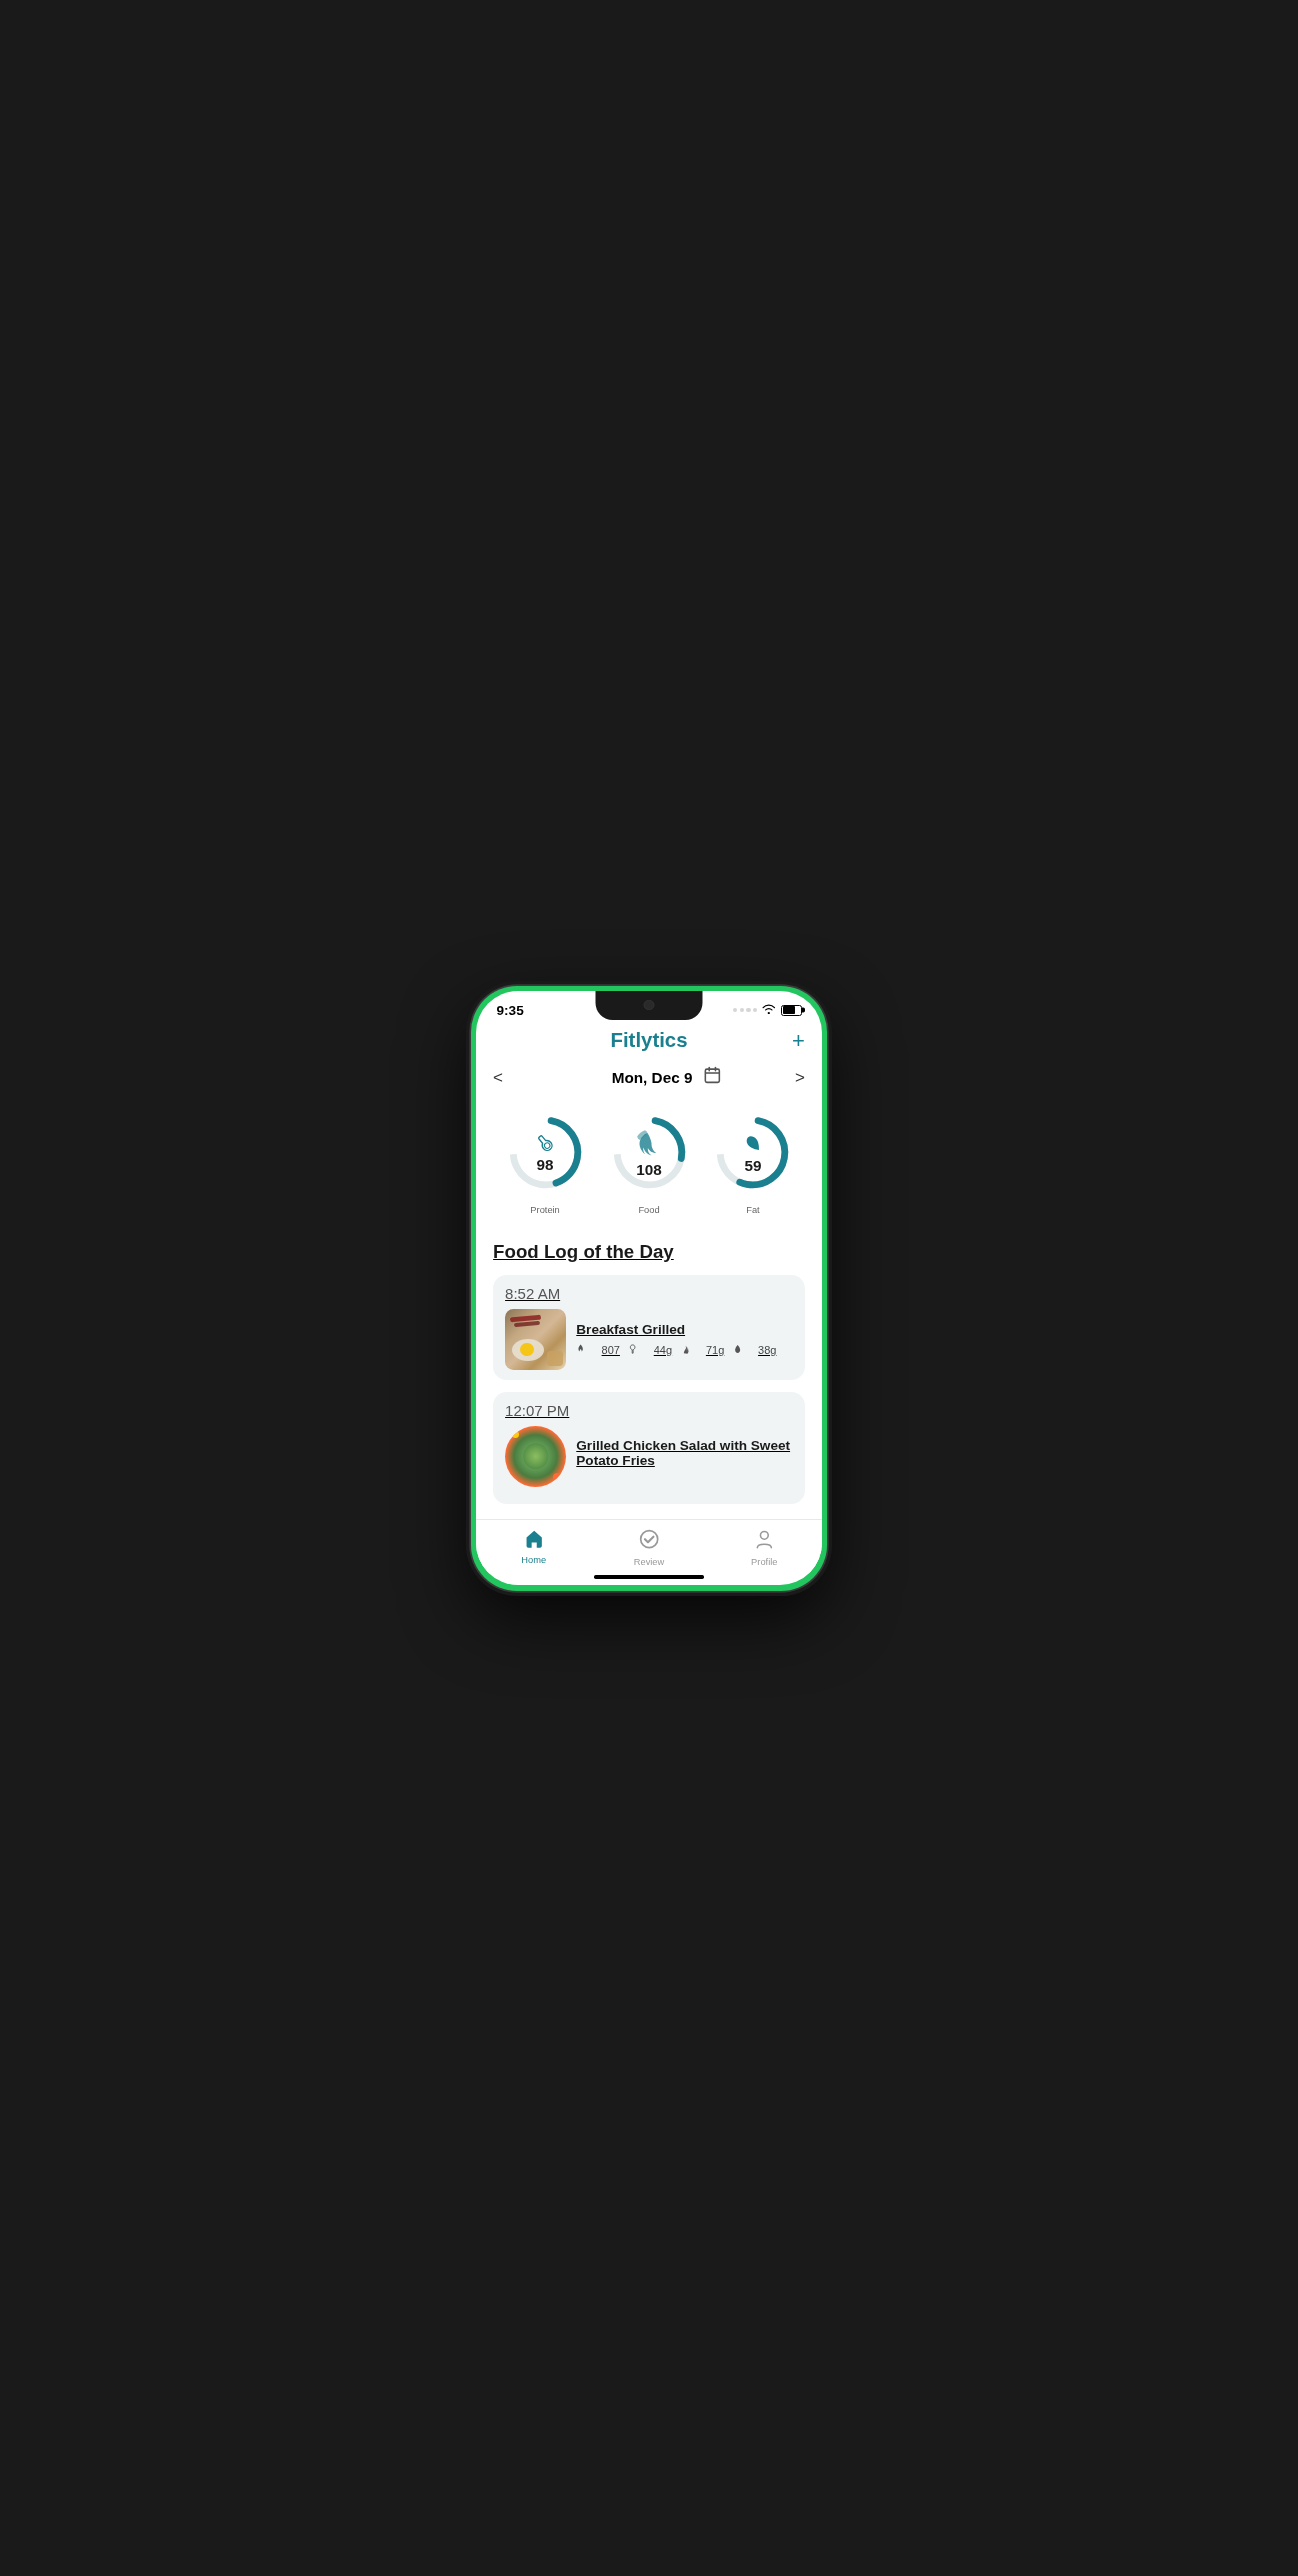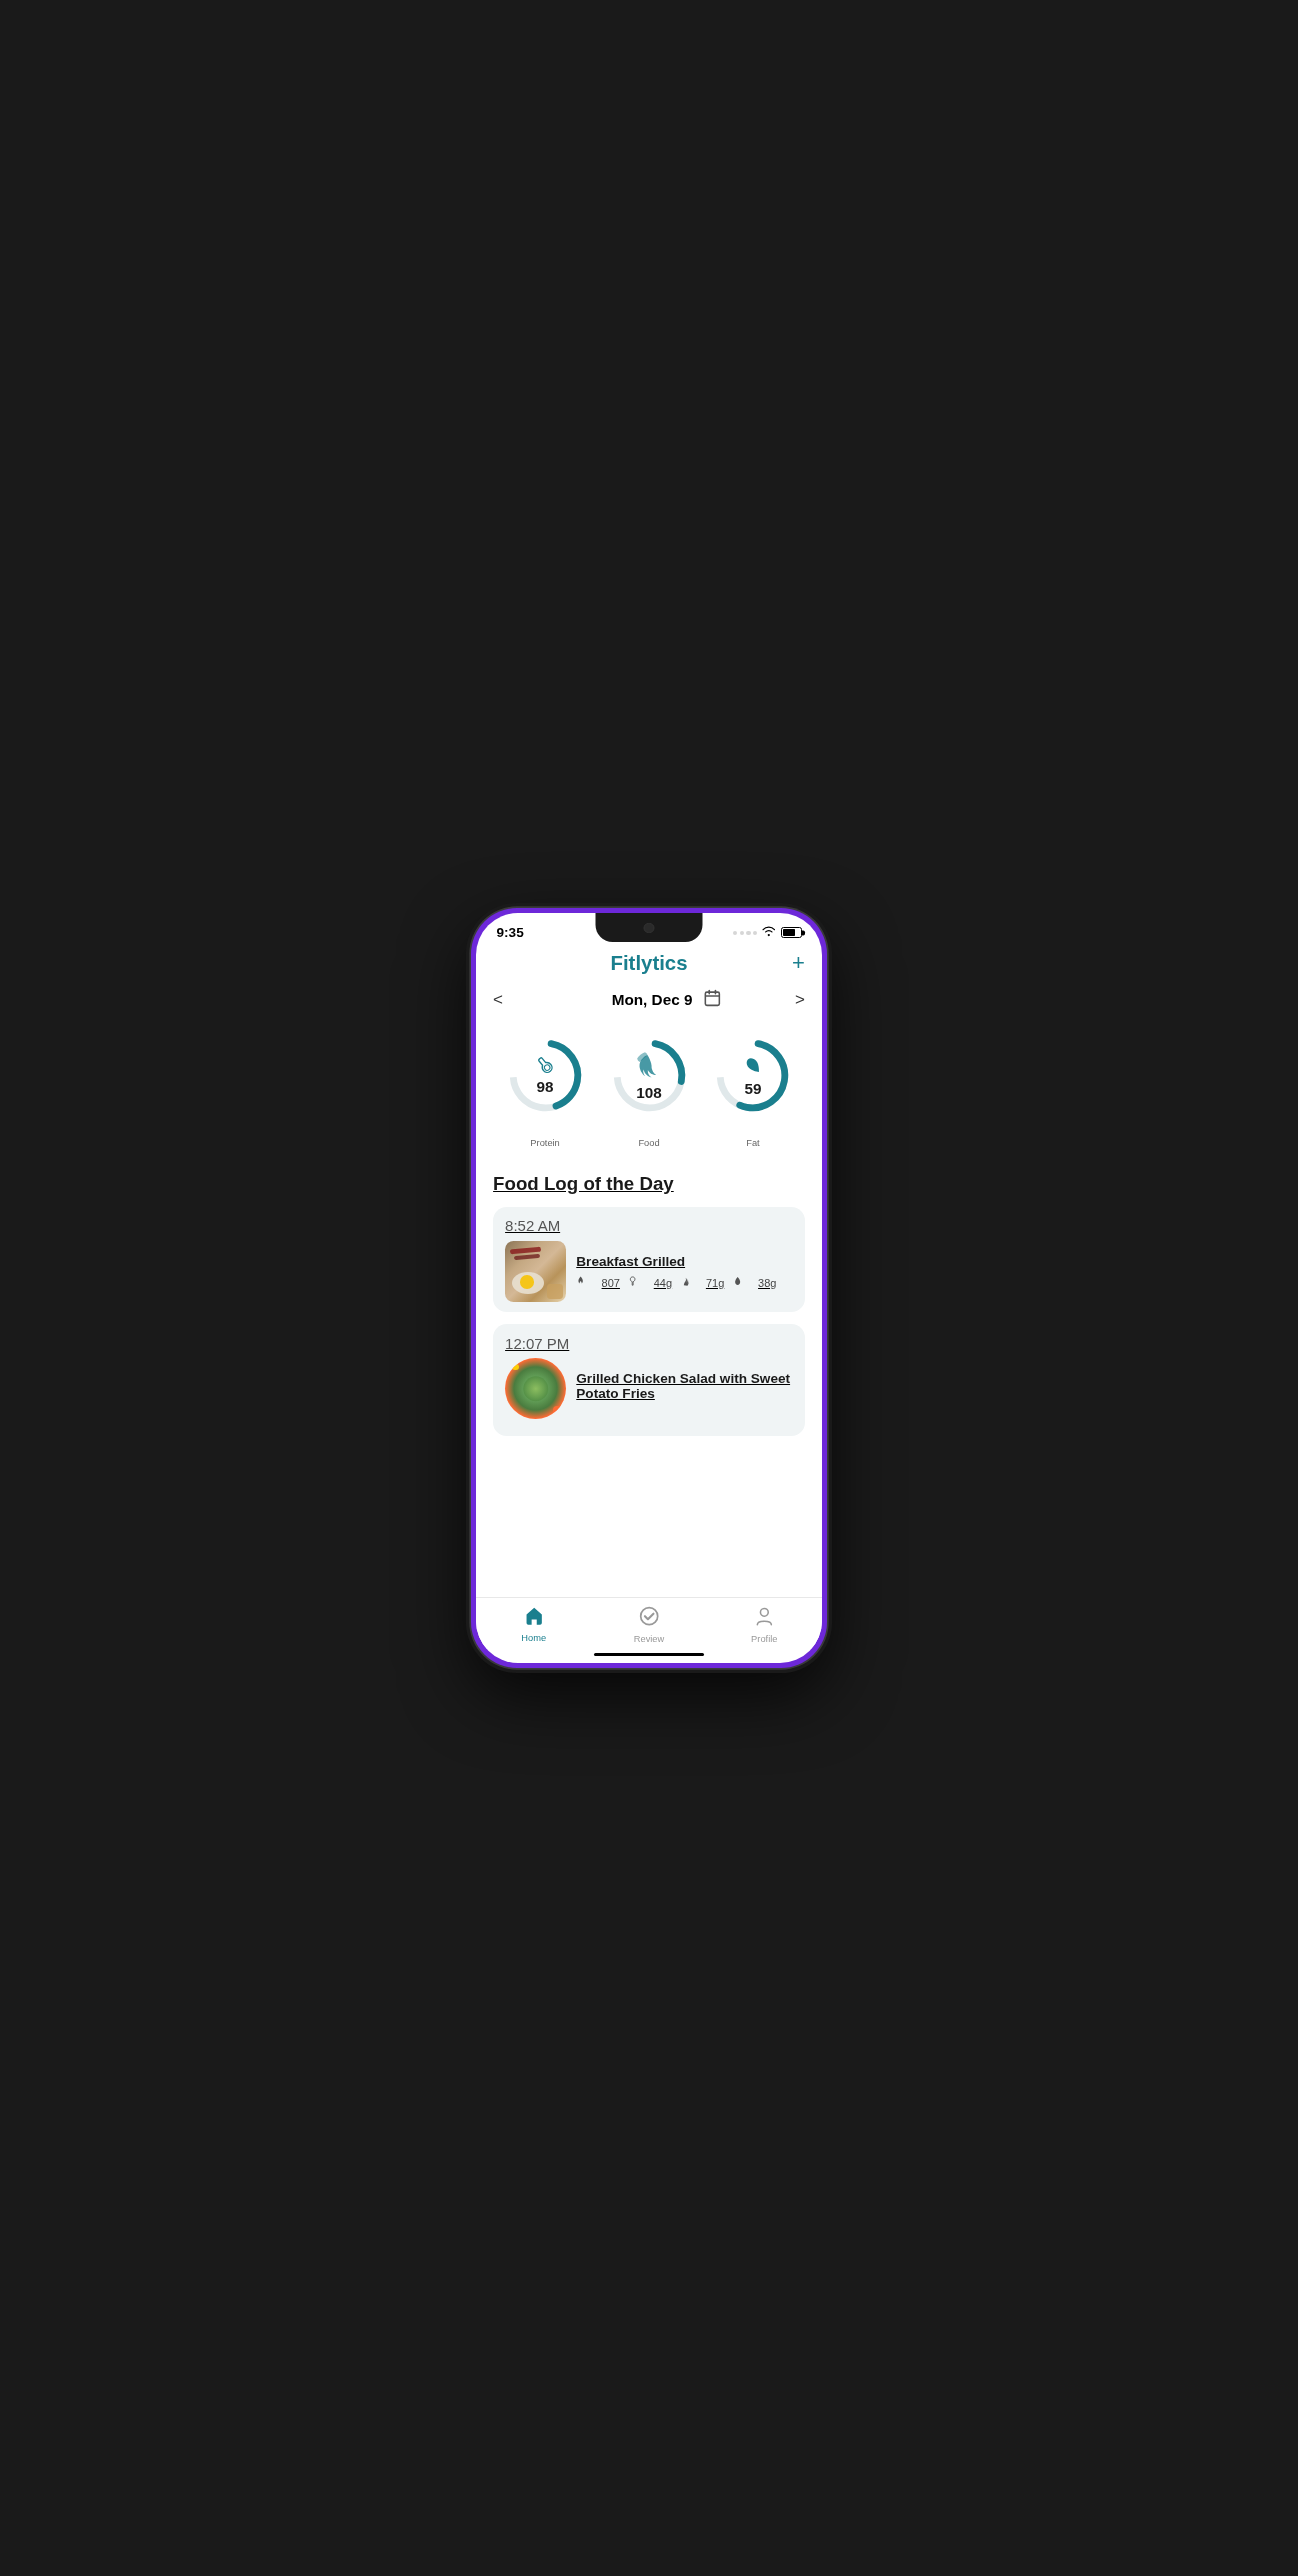--- a/index.html
+++ b/index.html
@@ -7,22 +7,22 @@
       background: #1a1a1a;
       display: flex;
       justify-content: center;
       align-items: center;
       min-height: 100vh;
       font-family: -apple-system, BlinkMacSystemFont, 'SF Pro Display', 'Segoe UI', sans-serif;
     }
 
     .phone-frame {
       width: 356px;
-      height: 760px;
-      background: #6d28d9;
+      height: 605px;
+      background: #22c55e;
       border-radius: 46px;
       position: relative;
       box-shadow: 0 0 0 1.7px #3a3a3a, 0 0 0 5.1px #1a1a1a, 0 25.5px 68px rgba(0,0,0,0.8);
       overflow: hidden;
     }
 
     .phone-screen {
       position: absolute;
       top: 5.1px;
       left: 5.1px;
@@ -241,21 +241,21 @@
     }
     .macro-number {
       font-size: 15.3px;
       font-weight: 700;
       color: #1a1a1a;
       line-height: 1;
     }
     .macro-label {
       font-size: 9.3px;
       color: #666;
-      margin-top: 20px;
+      margin-top: 10px;
     }
 
     
     .food-log-section {
       padding: 8.5px 17px 13.6px;
       text-decoration: underline;
     }
     .food-log-title {
       font-size: 18.7px;
       font-weight: 700;

